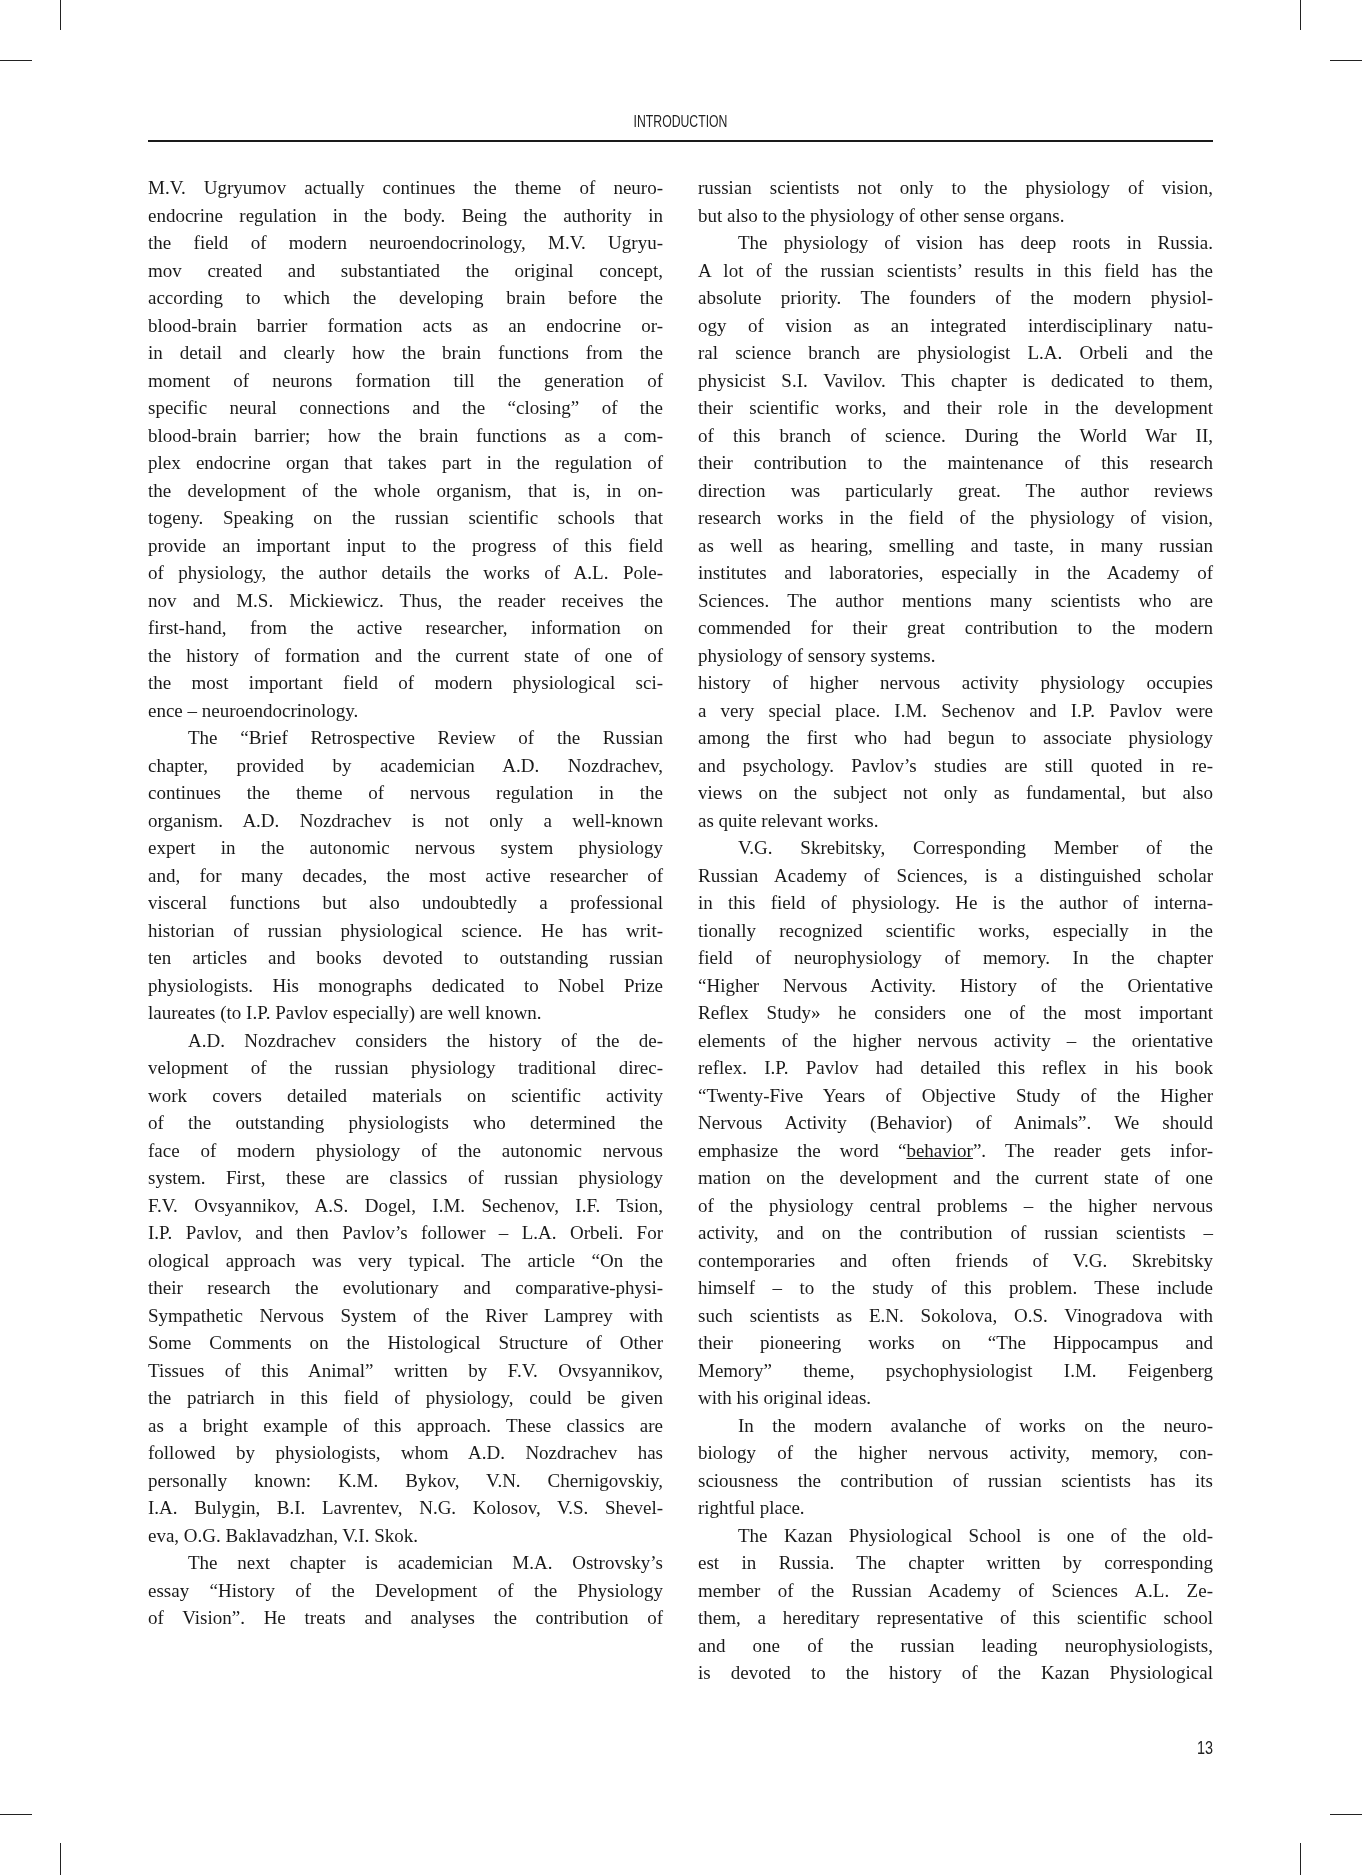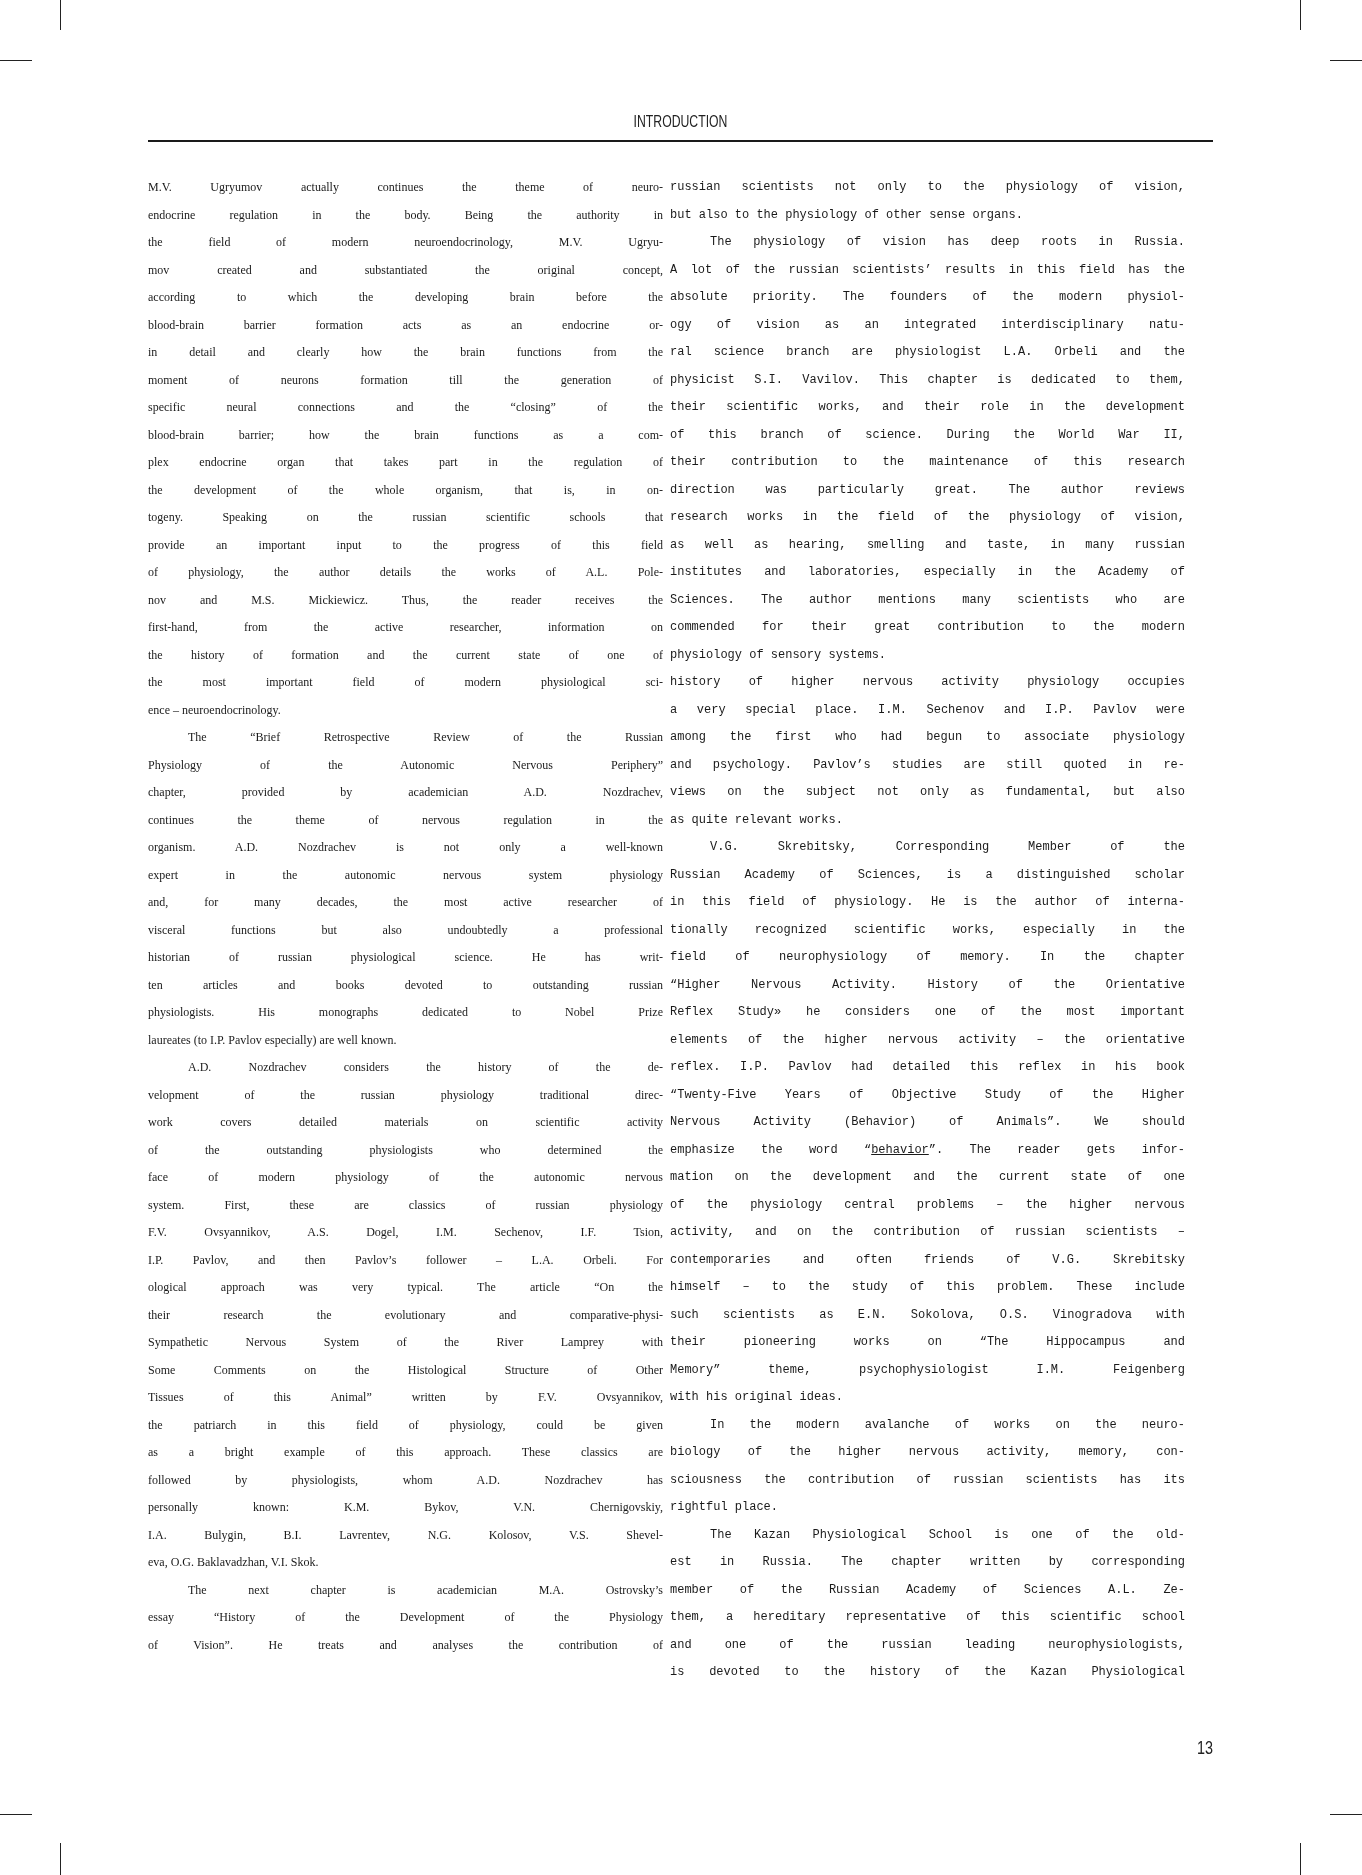--- a/index.html
+++ b/index.html
@@ -6,24 +6,24 @@
     body { width: 1362px; height: 1875px; position: relative; overflow: hidden; color: #1a1a1a; }
     .crop { position: absolute; background: #222; }
     .header {
       position: absolute; left: 148px; top: 112px; width: 1065px; text-align: center;
       font-family: "Liberation Sans", sans-serif; font-size: 17px; letter-spacing: 0px;
       transform: scaleX(0.72); transform-origin: center; color: #222;
     }
     .rule { position: absolute; left: 148px; top: 140px; width: 1065px; height: 2px; background: #1a1a1a; }
     .col {
       position: absolute; top: 174px; width: 515px;
-      font-family: "Liberation Serif", serif; font-size: 12px; line-height: 27.5px;
+      font-family: "Liberation Serif", serif; font-size: 19px; line-height: 27.5px;
     }
     .col.left { left: 148px; }
-    .col.right { left: 670px; font-family: Liberation Mono, monospace; }
+    .col.right { left: 698px; }
     .line { display: block; white-space: nowrap; height: 27.5px; text-align: justify; text-align-last: justify; }
     .line.last { text-align-last: left; }
     .line.indent { text-indent: 40px; }
     .u { text-decoration: underline; }
     .pagenum {
       position: absolute; left: 1170px; top: 1738px; width: 43px; text-align: right;
       font-family: "Liberation Sans", sans-serif; font-size: 18px; transform: scaleX(0.8); transform-origin: right;
       color: #222;
     }
   </style>
@@ -60,21 +60,20 @@
       <span class="line">provide an important input to the progress of this field</span>
       <span class="line">of physiology, the author details the works of A.L. Pole-</span>
       <span class="line">nov and M.S. Mickiewicz. Thus, the reader receives the</span>
       <span class="line">first-hand, from the active researcher, information on</span>
       <span class="line">the history of formation and the current state of one of</span>
       <span class="line">the most important field of modern physiological sci-</span>
       <span class="line last">ence – neuroendocrinology.</span>
     </div>
     <div>
       <span class="line indent">The “Brief Retrospective Review of the Russian</span>
-      <span class="line">Physiology of the Autonomic Nervous Periphery”</span>
       <span class="line">chapter, provided by academician A.D. Nozdrachev,</span>
       <span class="line">continues the theme of nervous regulation in the</span>
       <span class="line">organism. A.D. Nozdrachev is not only a well-known</span>
       <span class="line">expert in the autonomic nervous system physiology</span>
       <span class="line">and, for many decades, the most active researcher of</span>
       <span class="line">visceral functions but also undoubtedly a professional</span>
       <span class="line">historian of russian physiological science. He has writ-</span>
       <span class="line">ten articles and books devoted to outstanding russian</span>
       <span class="line">physiologists. His monographs dedicated to Nobel Prize</span>
       <span class="line last">laureates (to I.P. Pavlov especially) are well known.</span>

